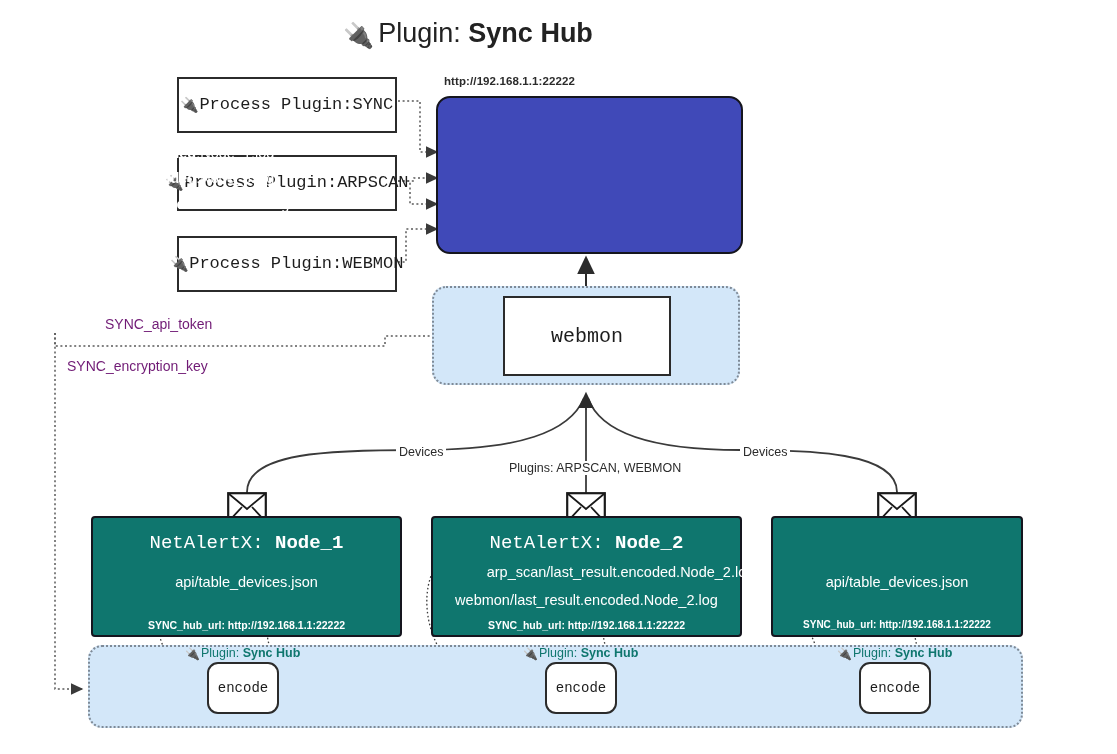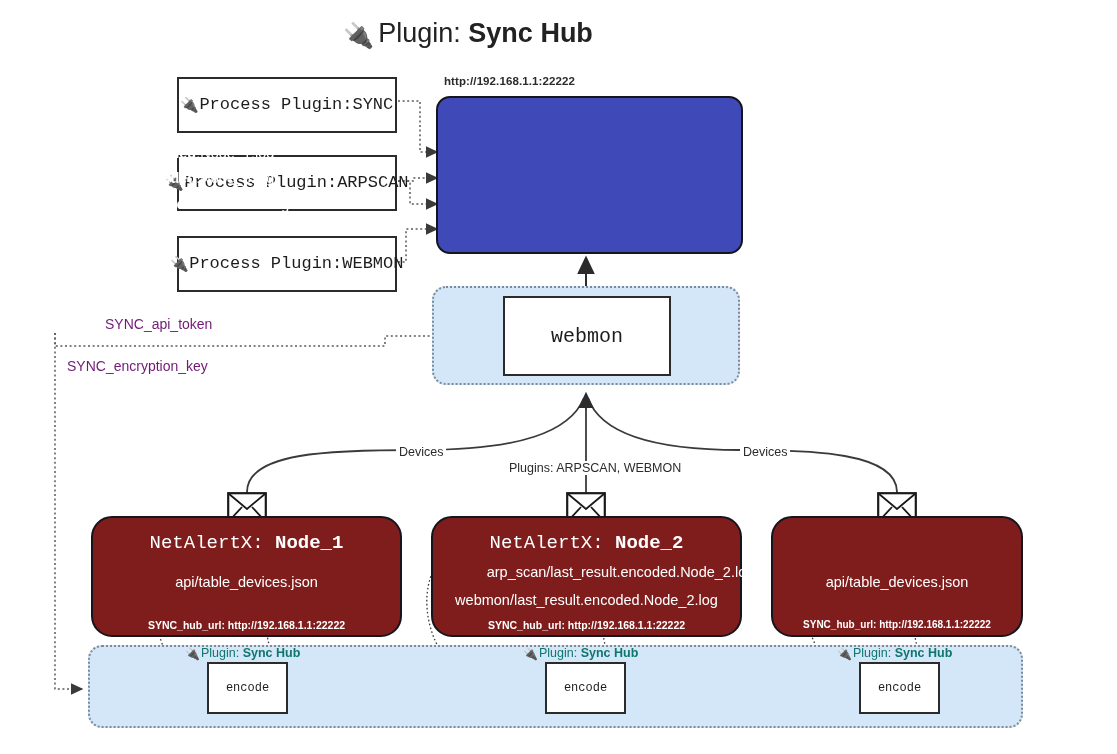--- a/index.html
+++ b/index.html
@@ -55,32 +55,32 @@
     background:#d3e7f9;border:2px dotted #7e8a97;border-radius:14px;box-sizing:border-box;
   }
 
   
   .proc-white{
     background:#ffffff;border:2px solid #2b2b2b;box-sizing:border-box;
     display:flex;align-items:center;justify-content:center;
     font-family:"Liberation Mono", monospace;color:#1d1d1d;
   }
   #decode-box{left:503px;top:296px;width:168px;height:80px;font-size:20px;}
-  .encode-box{width:81px;height:52px;font-size:12px;}
+  .encode-box{width:72px;height:52px;font-size:14px;border-radius:11px;}
 
   
   .edge-label{
     font-size:12.5px;color:#2b2b2b;white-space:nowrap;background:#ffffff;
     padding:0 3px;
   }
   .token-label{font-size:14px;color:#701a75;white-space:nowrap;background:#ffffff;padding:0 3px;}
 
   
   .node-box{
-    background:#7f1d1d;border:2.5px solid #15151e;border-radius:21px;box-sizing:border-box;
+    background:#0f766e;border:2.5px solid #15151e;border-radius:4px;box-sizing:border-box;
   }
   .node-title{
     position:absolute;left:0;top:14px;width:100%;text-align:center;
     font-family:"Liberation Mono", monospace;font-size:19px;color:#ffffff;white-space:nowrap;
   }
   .node-title .b{font-weight:bold;}
   .node-line{
     position:absolute;left:0;width:100%;text-align:center;color:#ffffff;
     font-size:14.5px;white-space:nowrap;
   }

